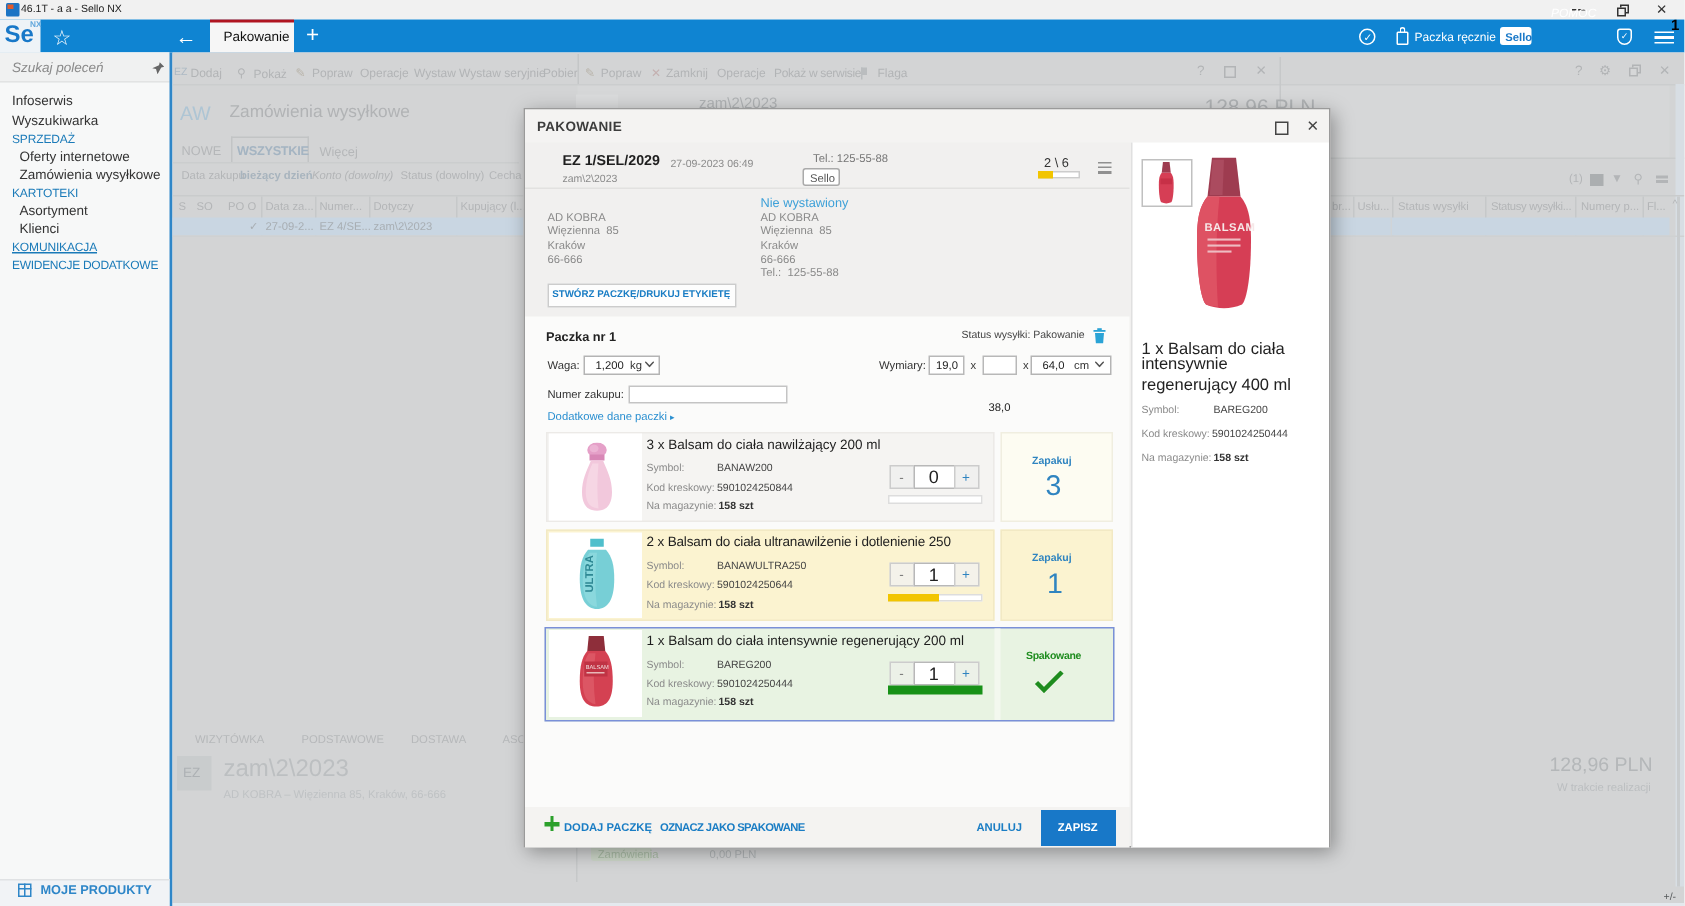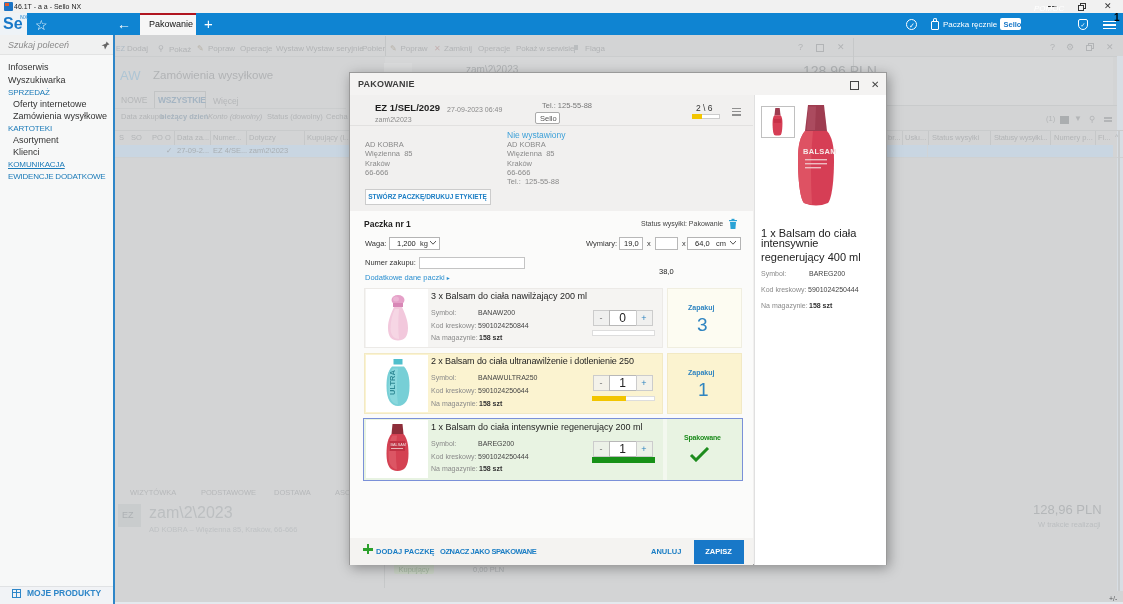--- a/index.html
+++ b/index.html
@@ -171,21 +171,21 @@
     <div class="t" style="left:86px;top:454px;font-size:7.5px;color:#b6b8ba;">PODSTAWOWE</div>
     <div class="t" style="left:159px;top:454px;font-size:7.5px;color:#b6b8ba;">DOSTAWA</div>
     <div class="t" style="left:220px;top:454px;font-size:7.5px;color:#b6b8ba;">ASORTYMENT</div>
     <div class="abs" style="left:3px;top:469px;width:23px;height:23px;background:#c9cccd;"></div>
     <div class="t" style="left:7px;top:476px;font-size:9px;color:#adb1b4;">EZ</div>
     <div class="t" style="left:34px;top:470px;font-size:16px;color:#bcbfc1;">zam\2\2023</div>
     <div class="t" style="left:34px;top:491px;font-size:7.5px;color:#bfc2c4;">AD KOBRA – Więzienna 85, Kraków, 66-666</div>
     <div class="t" style="left:918px;top:468px;font-size:13px;color:#b4b7b9;">128,96 PLN</div>
     <div class="t" style="left:923px;top:486px;font-size:7.5px;color:#bbbec0;">W trakcie realizacji</div>
     <div class="abs" style="left:279px;top:528px;width:40px;height:11px;background:#ccd6c8;border-radius:2px;"></div>
-    <div class="t" style="left:283.5px;top:530.5px;font-size:7.5px;color:#a8bba4;">Kupujący</div>
+    <div class="t" style="left:283.5px;top:530.5px;font-size:7.5px;color:#a8bba4;">Zamówienia</div>
     <div class="t" style="left:358px;top:530.5px;font-size:7.5px;color:#b0b4b6;">0,00 PLN</div>
     <div class="abs" style="left:269px;top:495px;width:1px;height:58px;background:#c6c8c9;"></div>
     <div class="abs" style="left:0;top:566.5px;width:1008px;height:2.5px;background:#e4e9ee;"></div>
     <div class="t" style="left:994px;top:560px;font-size:7px;color:#55585a;">+/-</div>
   </div>
 
   <div class="abs" style="left:0;top:586px;width:113px;height:18px;background:#f1f3f6;border-top:1px solid #e0e2e4;"></div>
   <div class="abs" style="left:12px;top:588.5px;width:9px;height:9px;border:1.2px solid #2e86c8;"></div>
   <div class="abs" style="left:16px;top:588.5px;width:1.2px;height:9px;background:#2e86c8;"></div>
   <div class="abs" style="left:12px;top:592px;width:9px;height:1.2px;background:#2e86c8;"></div>

